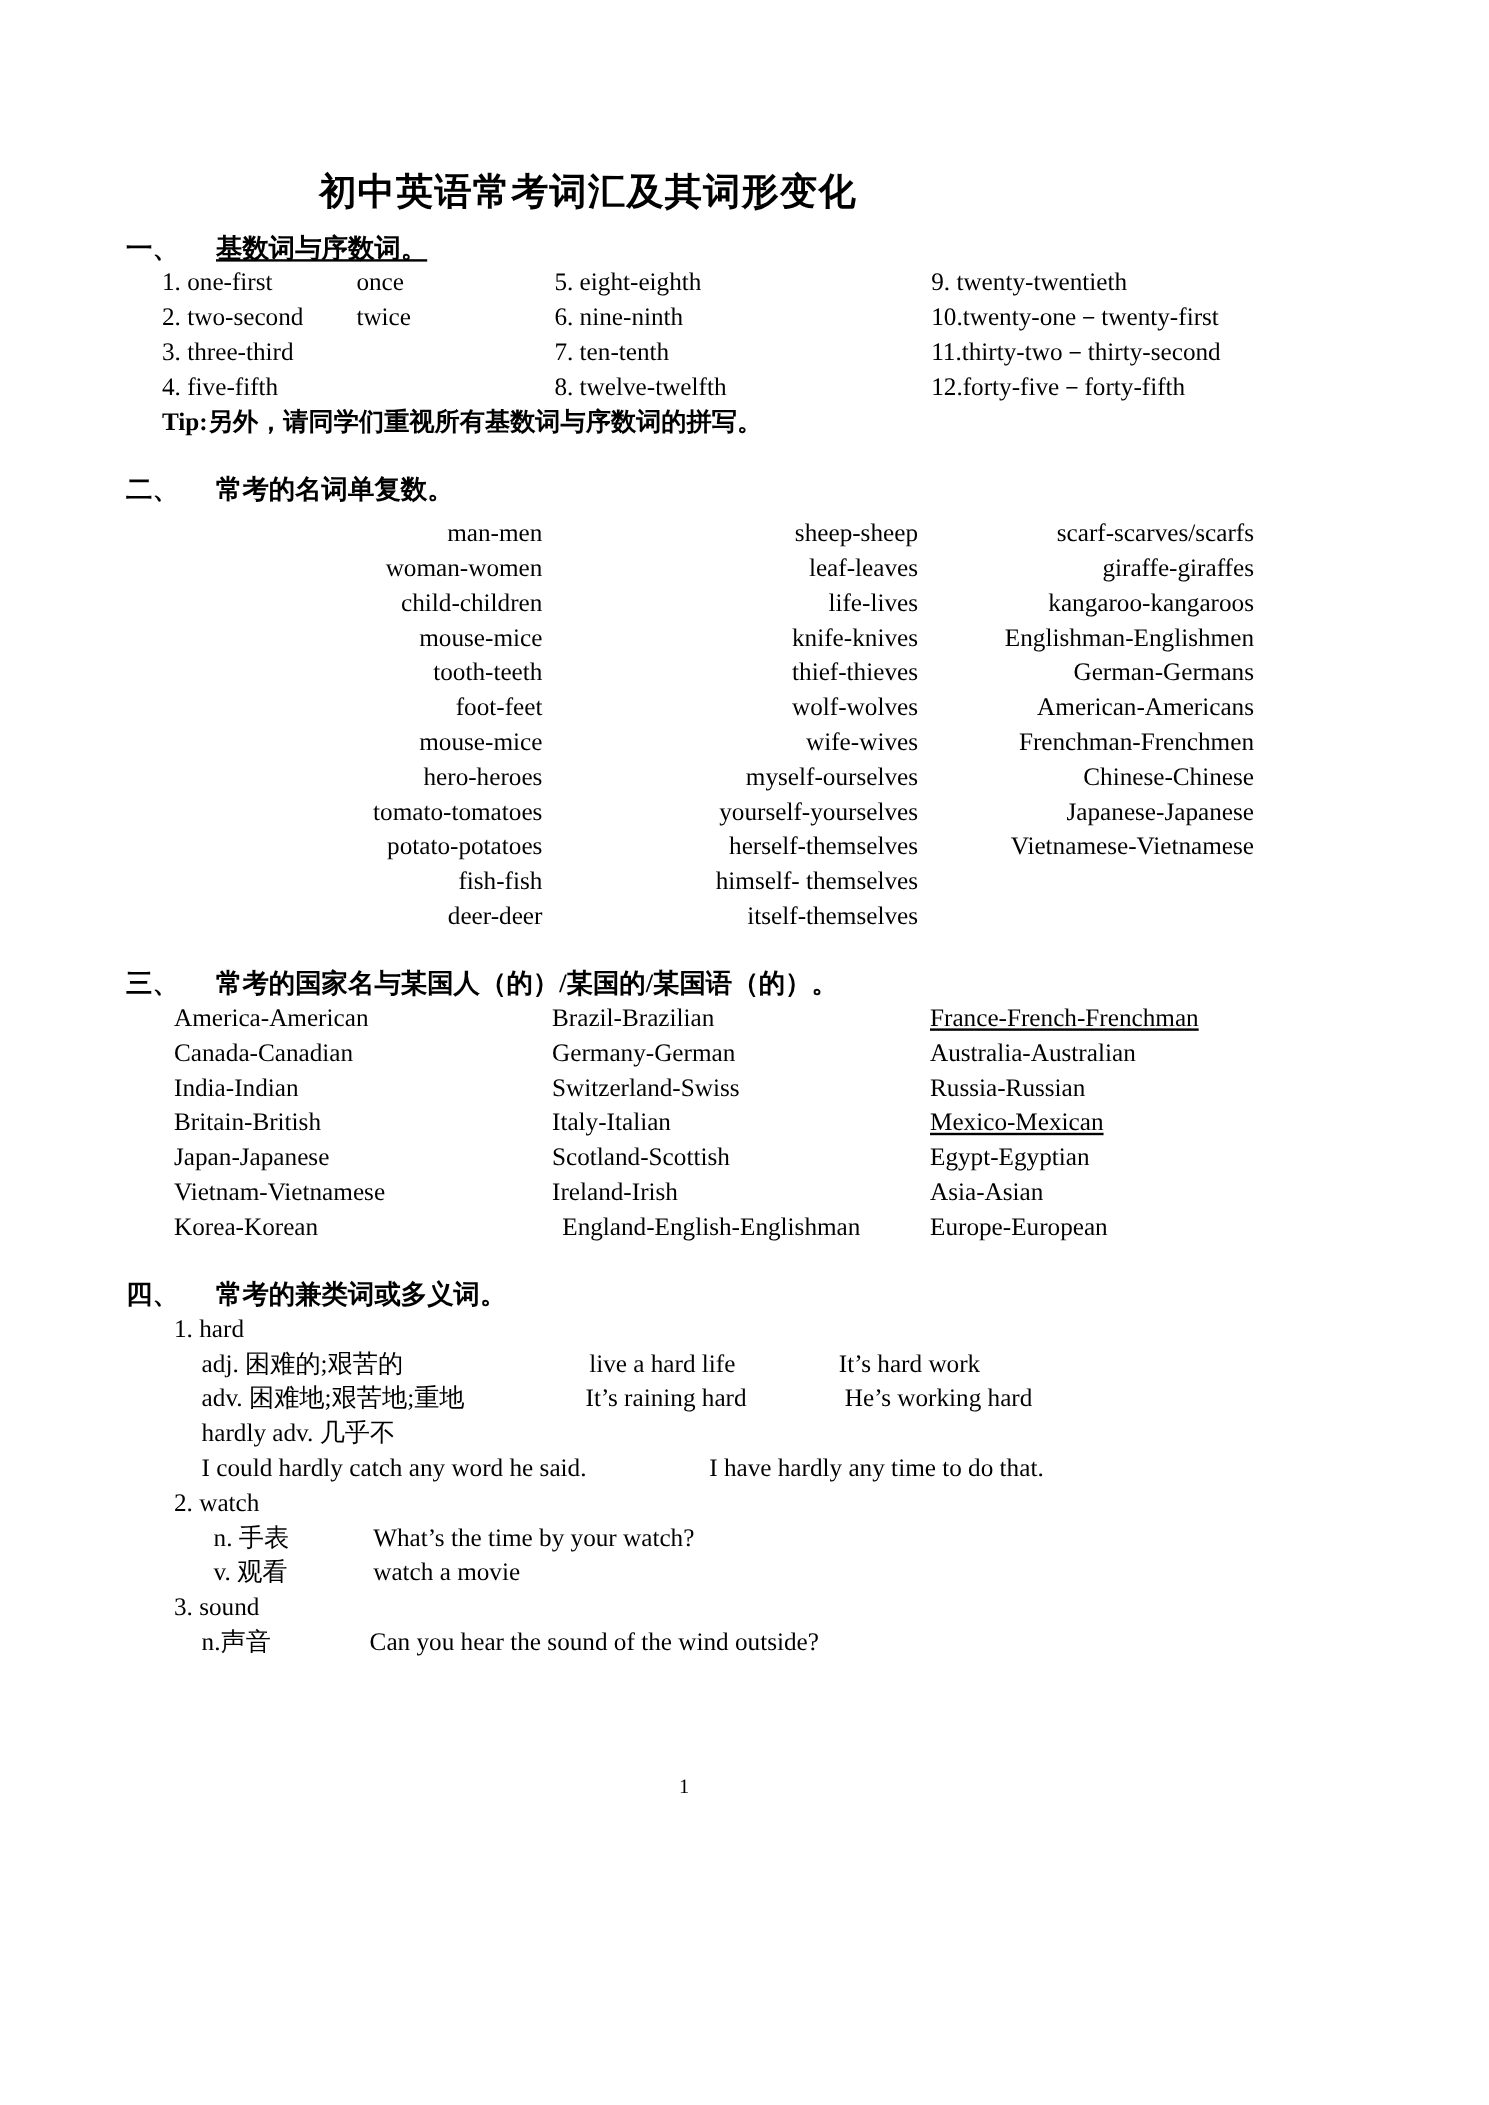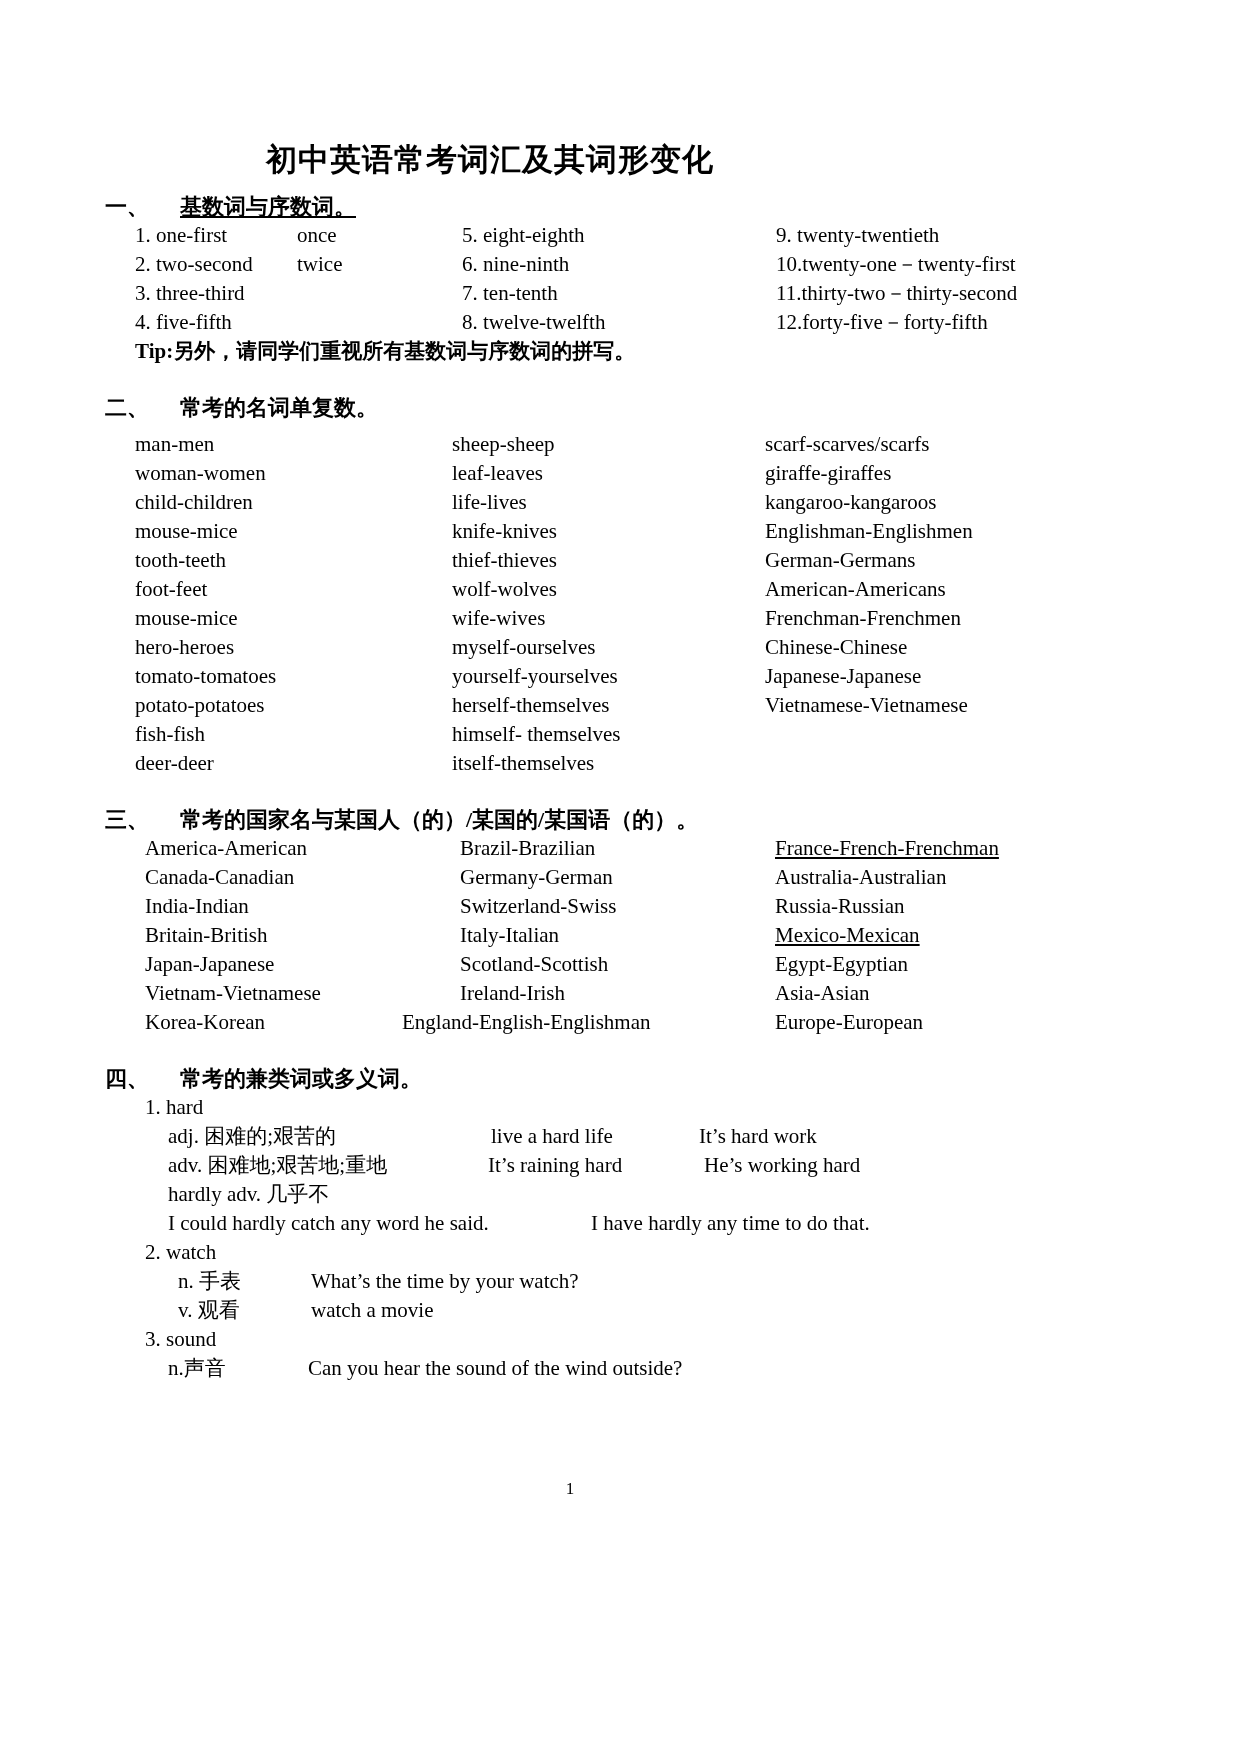--- a/index.html
+++ b/index.html
@@ -54,34 +54,34 @@
     font-weight:bold;
     line-height:29px;
     white-space:nowrap;
   }
 
   
   .s2-row {
     display:grid;
     grid-template-columns:317px 313px auto;
     margin-left:30px;
-    font-size:21px; line-height:29px;
+    font-size:21px; line-height:29px;text-align:right;
   }
   .s2-row span { white-space:nowrap; }
 
   
   .s3-row {
     display:grid;
     grid-template-columns:315px 315px auto;
     margin-left:40px;
     font-size:21px; line-height:29px;
   }
   .s3-row span { white-space:nowrap; }
   .s3-row .u { text-decoration:underline; }
-  .s3-row .pull-left { transform:translateX(-58px); }
+  .s3-row .pull-left { transform:translateX(-58px);text-align:right; }
 
   
   .s4-word { margin-left:40px; font-size:21px; line-height:29px; white-space:nowrap; }
   .s4-line2 { margin-left:63px; font-size:21px; line-height:29px; white-space:nowrap; }
   .s4-grid {
     display:grid;
     margin-left:63px;
     font-size:21px; line-height:29px;gap:36px;
   }
   .s4-grid span { white-space:nowrap; }

